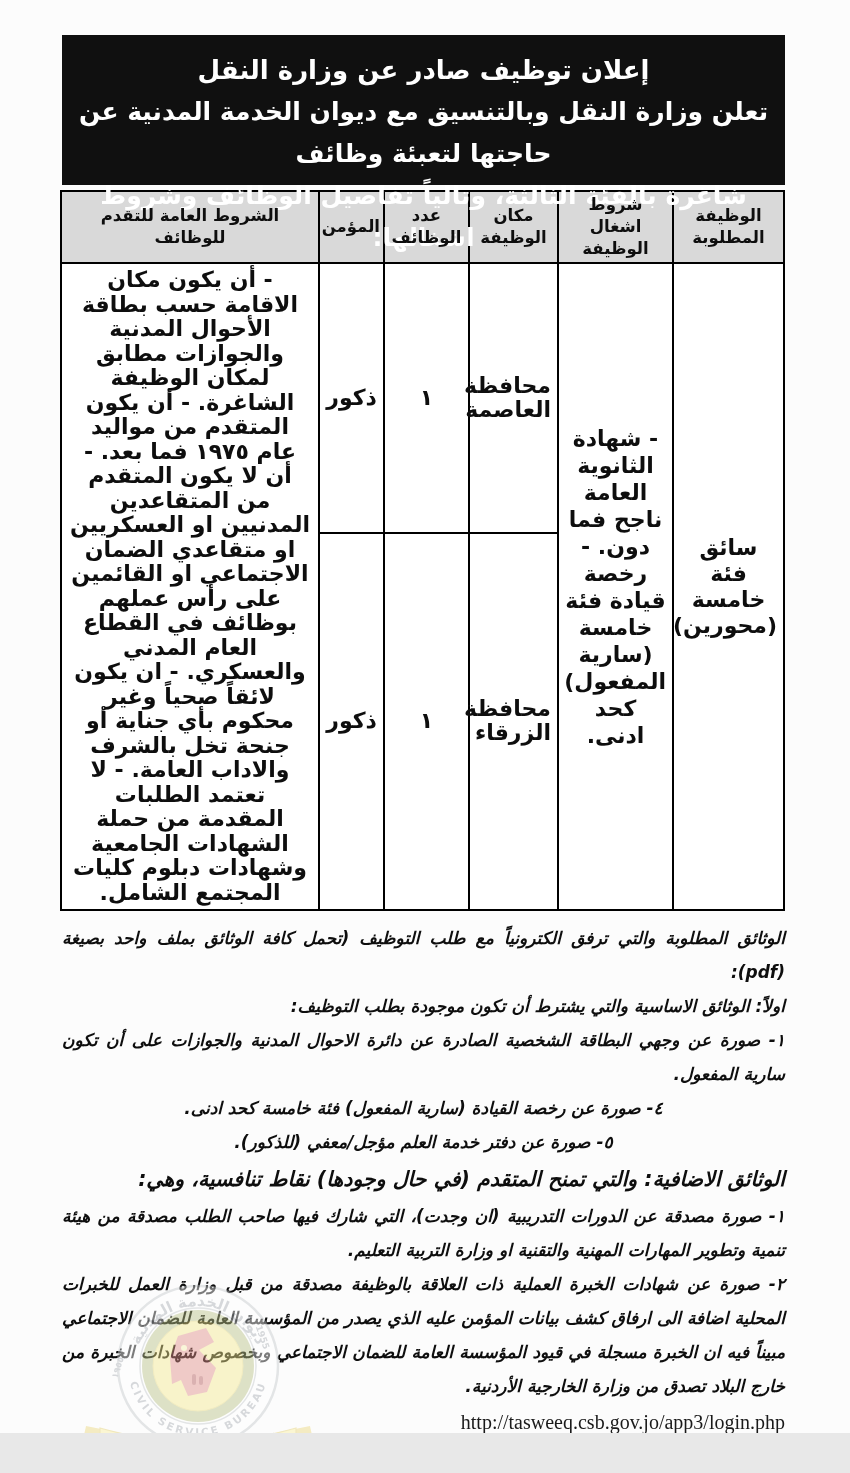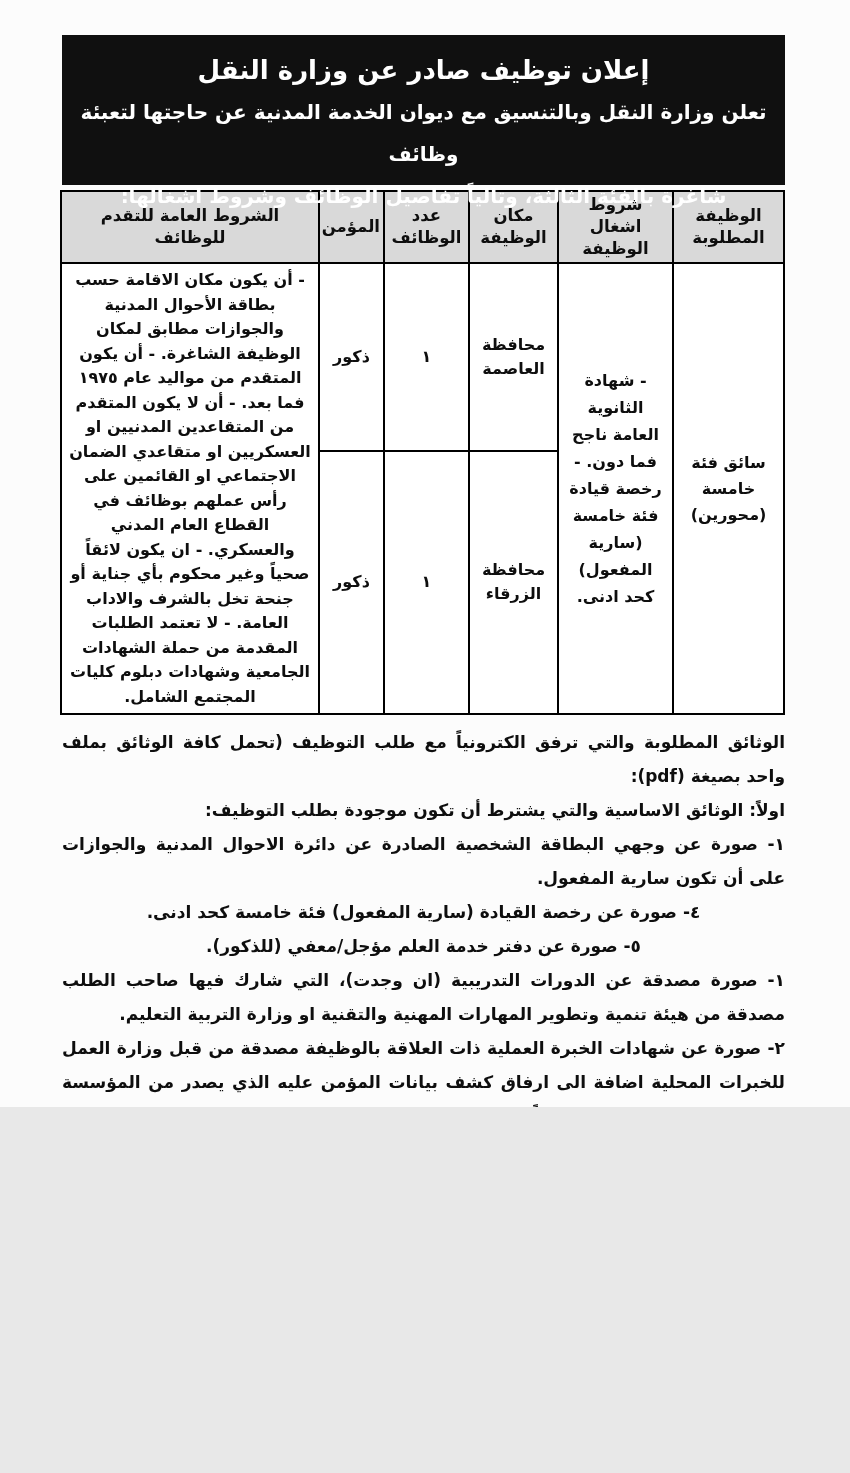--- a/index.html
+++ b/index.html
@@ -1,68 +1,68 @@
 <!DOCTYPE html>
 <html lang="ar" dir="rtl"><head>
 <meta charset="utf-8">
 <style>
   * { margin:0; padding:0; box-sizing:border-box; }
   html,body { background:#e8e8e8; }
   .page {
     position:relative;
-    width:850px; height:1107px;
+    width:850px; height:1433px;
     margin:0 auto;
     background:#fcfcfc;
     overflow:hidden;
     font-family:"DejaVu Sans","Liberation Sans",sans-serif;
     color:#0e0e0e;
     direction:rtl;
   }
   .doc { position:absolute; top:35px; right:65px; width:723px; }
 
   
   .banner {
     background:#101010; color:#ffffff;
     text-align:center;
     padding:14px 10px 12px 10px;
     height:150px;
   }
-  .banner .line { font-weight:bold; font-size:20px; line-height:42px; letter-spacing:0; }
+  .banner .line { font-weight:bold; font-size:25px; line-height:42px; letter-spacing:0; }
   .banner .line.first { font-size:26px; }
 
   
   table.jobs {
     width:723px; border-collapse:collapse;
     margin-top:5px;
     table-layout:fixed;
   }
   table.jobs, table.jobs td, table.jobs th { border:2px solid #000; }
   table.jobs th {
     background:#d9d9d9;
     font-weight:bold; font-size:16.5px; line-height:22px;
     height:50px; padding:2px 3px; text-align:center; vertical-align:middle;
   }
   table.jobs td {
     background:#ffffff;
-    font-weight:bold; font-size:16px;
+    font-weight:bold; font-size:22px;
     text-align:center; vertical-align:middle;
     padding:4px 6px;
   }
   td.job-title-cell { background:#d6d6d6; line-height:26px; }
   td.cond-cell { line-height:27px; }
   td.general-cell { line-height:24.5px; font-size:16px; padding:4px 10px; }
   tr.row-1 td.small-cell { height:175px; }
   tr.row-2 td.small-cell { height:245px; }
   td.small-cell { line-height:24px; }
 
   
   .textblock { margin-top:10px; }
   .p {
     font-weight:bold; font-size:17px; line-height:34px;
-    text-align:right; text-align-last:right;
+    text-align:right; text-align-last:right;font-style:italic;
   }
   .p.justify { text-align:justify; text-align-last:right; }
   .p.center { text-align:right; text-align-last:center; }
   .p.big { font-size:20.5px; line-height:40px; }
   .url-line {
     direction:ltr; text-align:right;
     font-family:"Liberation Serif","DejaVu Serif",serif;
     font-size:20px; line-height:38px; font-weight:normal; color:#1a1a1a;
   }
   .url-line a { color:#1a1a1a; text-decoration:none; }
@@ -117,20 +117,21 @@
         </tr>
       </tbody>
     </table>
 
     <div class="textblock">
       <div class="p justify">الوثائق المطلوبة والتي ترفق الكترونياً مع طلب التوظيف (تحمل كافة الوثائق بملف واحد بصيغة (pdf):</div>
       <div class="p">اولاً: الوثائق الاساسية والتي يشترط أن تكون موجودة بطلب التوظيف:</div>
       <div class="p justify">١- صورة عن وجهي البطاقة الشخصية الصادرة عن دائرة الاحوال المدنية والجوازات على أن تكون سارية المفعول.</div>
       <div class="p center">٤- صورة عن رخصة القيادة (سارية المفعول) فئة خامسة كحد ادنى.</div>
       <div class="p center">٥- صورة عن دفتر خدمة العلم مؤجل/معفي (للذكور).</div>
+      <div class="p big">الوثائق الاضافية: والتي تمنح المتقدم (في حال وجودها) نقاط تنافسية، وهي:</div>
       <div class="p justify">١- صورة مصدقة عن الدورات التدريبية (ان وجدت)، التي شارك فيها صاحب الطلب مصدقة من هيئة تنمية وتطوير المهارات المهنية والتقنية او وزارة التربية التعليم.</div>
       <div class="p justify">٢- صورة عن شهادات الخبرة العملية ذات العلاقة بالوظيفة مصدقة من قبل وزارة العمل للخبرات المحلية اضافة الى ارفاق كشف بيانات المؤمن عليه الذي يصدر من المؤسسة العامة للضمان الاجتماعي مبيناً فيه ان الخبرة مسجلة في قيود المؤسسة العامة للضمان الاجتماعي وبخصوص شهادات الخبرة من خارج البلاد تصدق من وزارة الخارجية الأردنية.</div>
       <div class="url-line">
         <a href="#">http://tasweeq.csb.gov.jo/app3/login.php</a>
       </div>
 
     </div>
   </div>
 
   <div class="logo-wrap">

